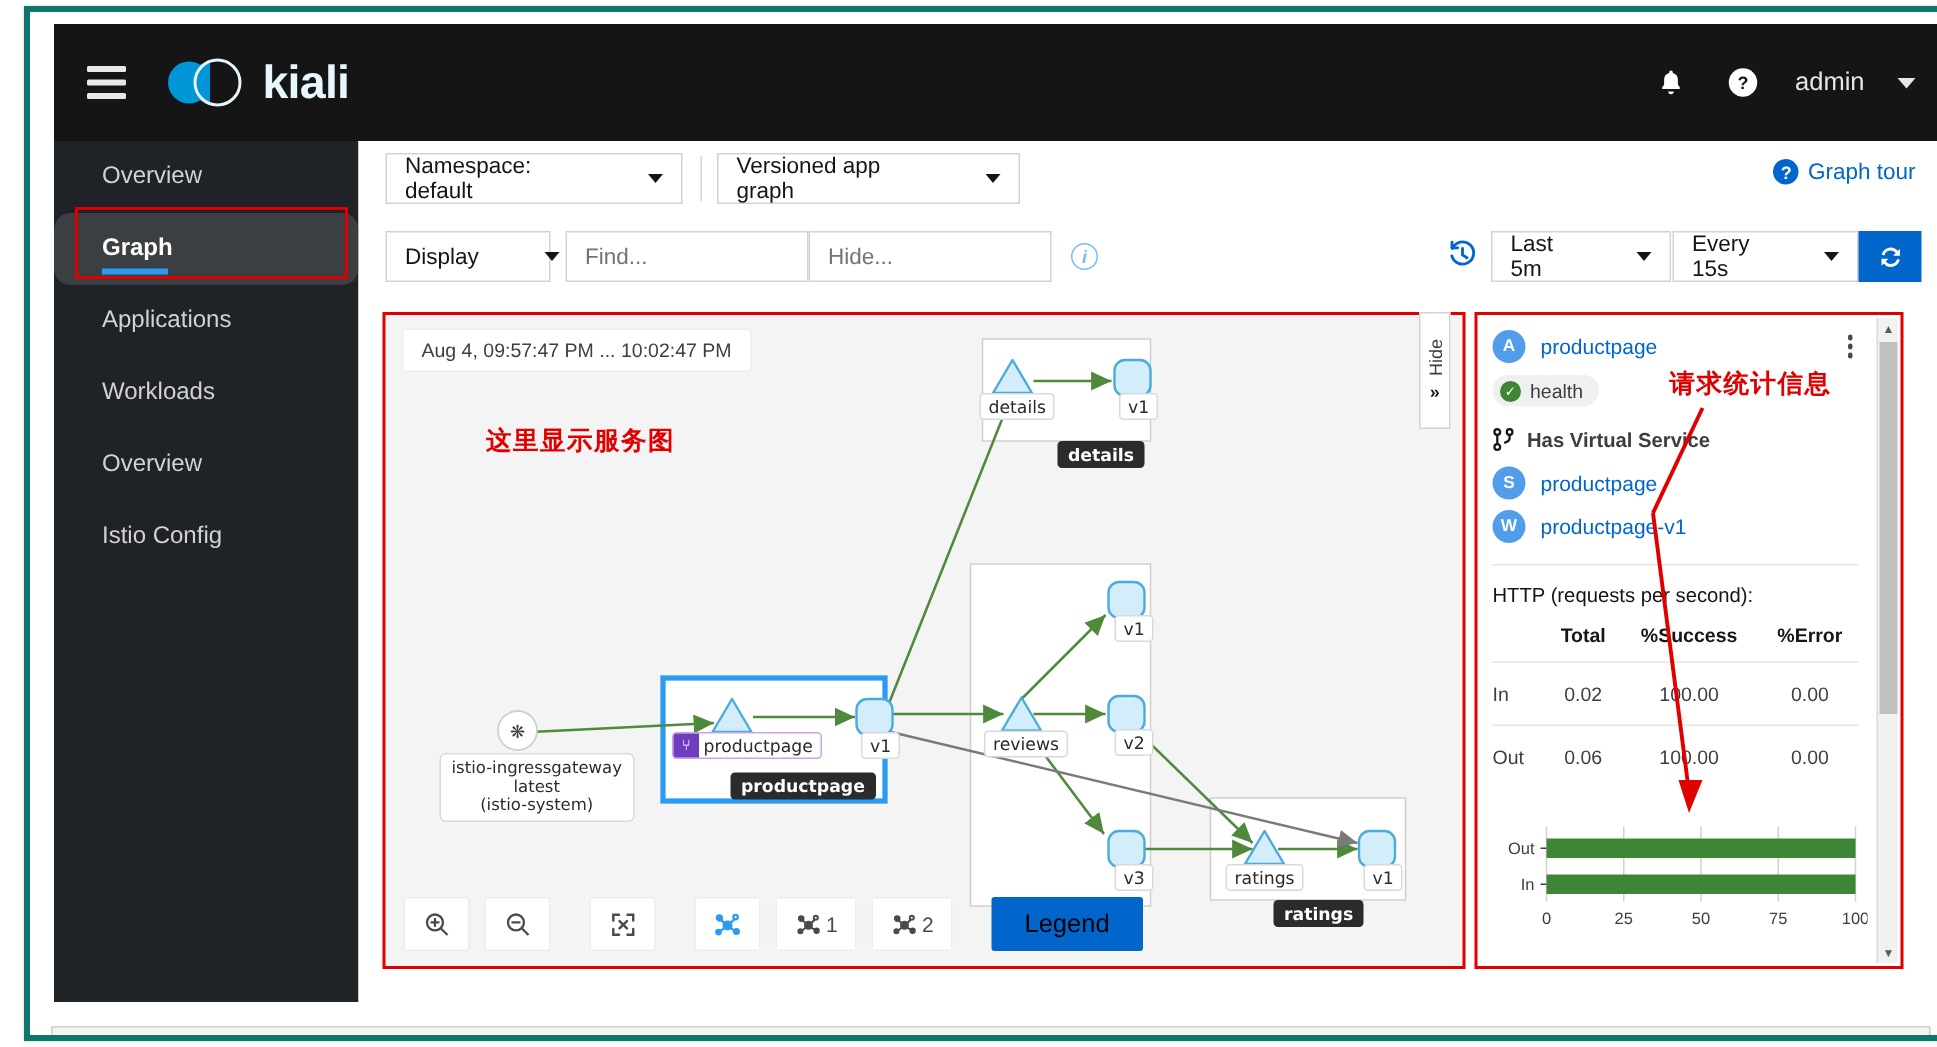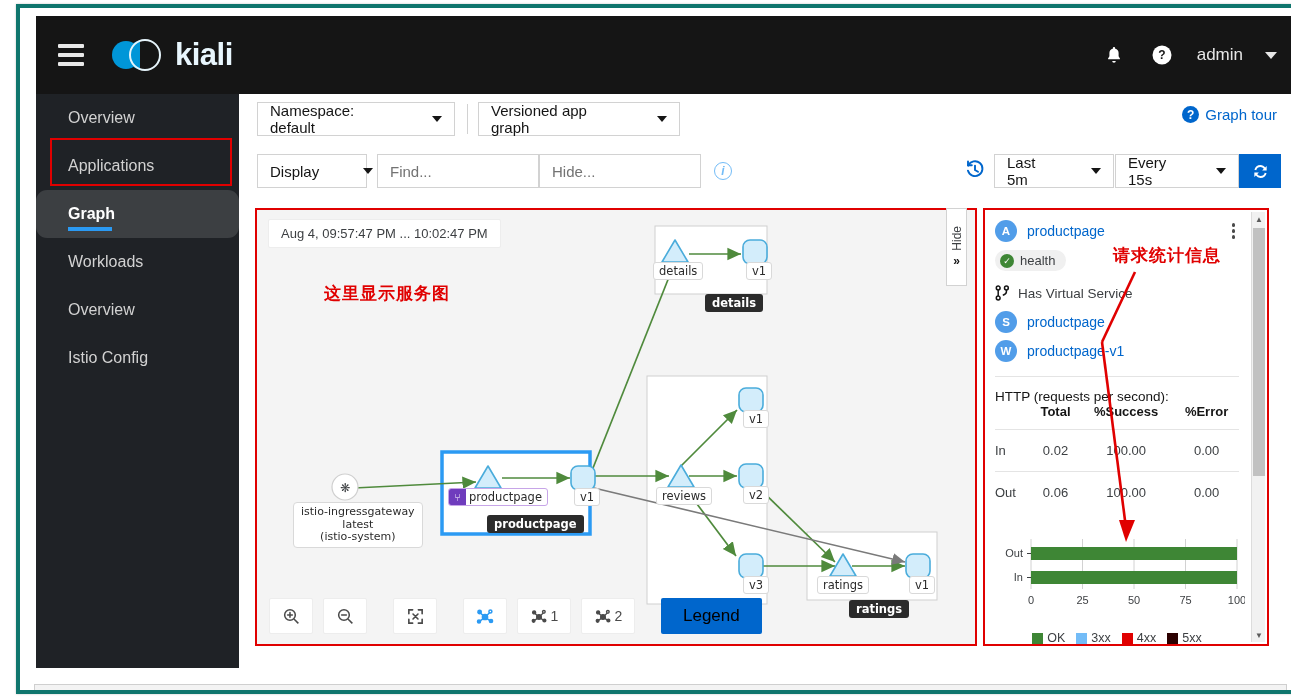--- a/index.html
+++ b/index.html
@@ -380,28 +380,28 @@
   .check-ic {
     width: 14px; height: 14px; border-radius: 50%;
     background: #3e8635; color: #fff;
     font-size: 9px;
     display: flex; align-items: center; justify-content: center;
   }
 
   #vs-row {
     display: flex; align-items: center; gap: 8px;
     margin: 12px 0 10px 0;
-    font-size: 13.5px; color: #3c3f42;
+    font-size: 13.5px; color: #3c3f42; font-weight: bold;
   }
 
   #panel-divider {
     height: 1px; background: #e4e4e4;
     margin: 14px 0 12px 0;
   }
-  #http-title { font-size: 13.5px; color: #151515; }
+  #http-title { font-size: 13.5px; color: #151515; margin-bottom: 12px; }
 
   table.stats { width: 100%; border-collapse: collapse; font-size: 13px; color: #3c3f42; }
   table.stats th {
     font-weight: bold; text-align: center; padding: 0 0 10px 0;
     color: #151515;
   }
   table.stats th.lbl { width: 38px; }
   table.stats td { text-align: center; padding: 13px 0; border-top: 1px solid #e4e4e4; }
   table.stats td.lbl { text-align: left; }
 
@@ -479,25 +479,25 @@
       </div>
       <div id="user-name">admin</div>
       <div id="user-caret"></div>
     </div>
   </div>
 
   <div id="sidebar">
     <div class="nav-item">
       <span>Overview</span>
     </div>
+    <div class="nav-item active">
+      <span>Graph</span>
+    </div>
     <div class="nav-item">
       <span>Applications</span>
-    </div>
-    <div class="nav-item active">
-      <span>Graph</span>
     </div>
     <div class="nav-item">
       <span>Workloads</span>
     </div>
     <div class="nav-item">
       <span>Overview</span>
     </div>
     <div class="nav-item">
       <span>Istio Config</span>
     </div>

